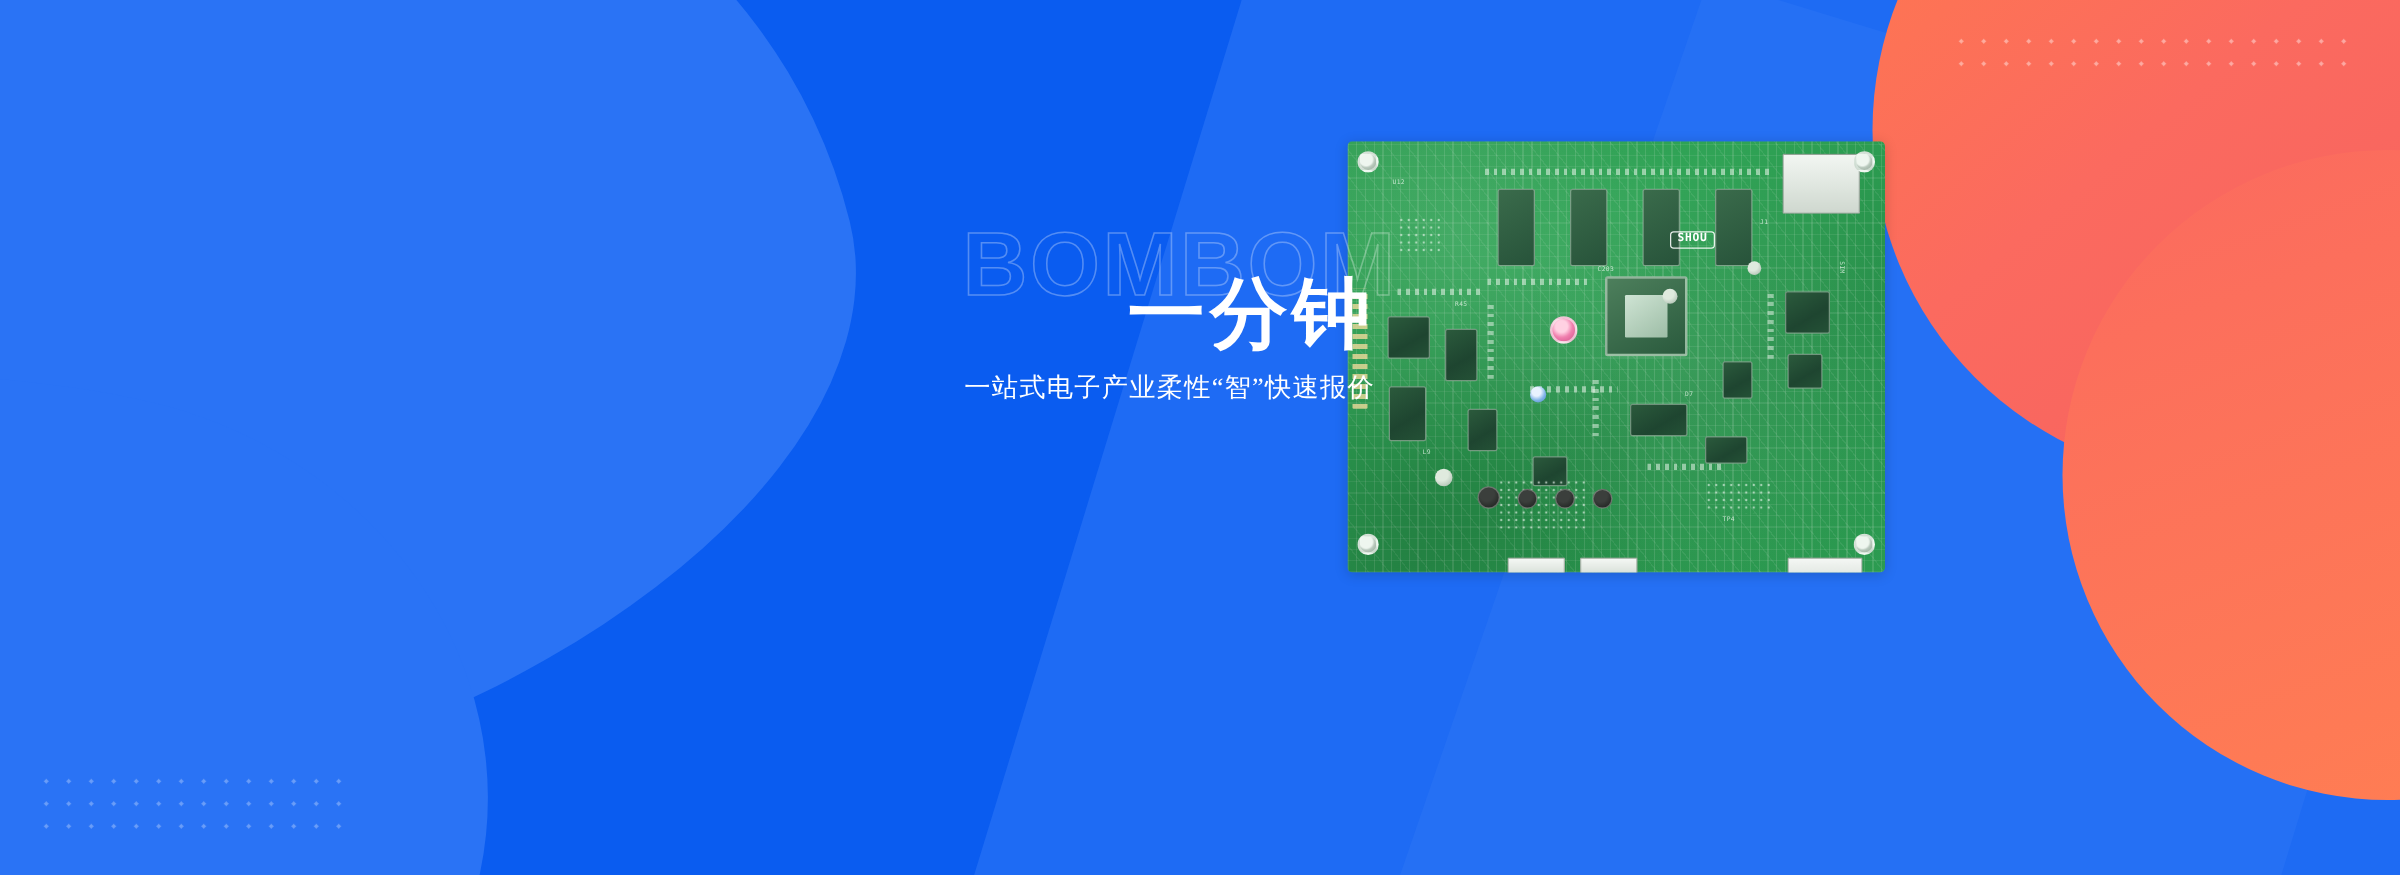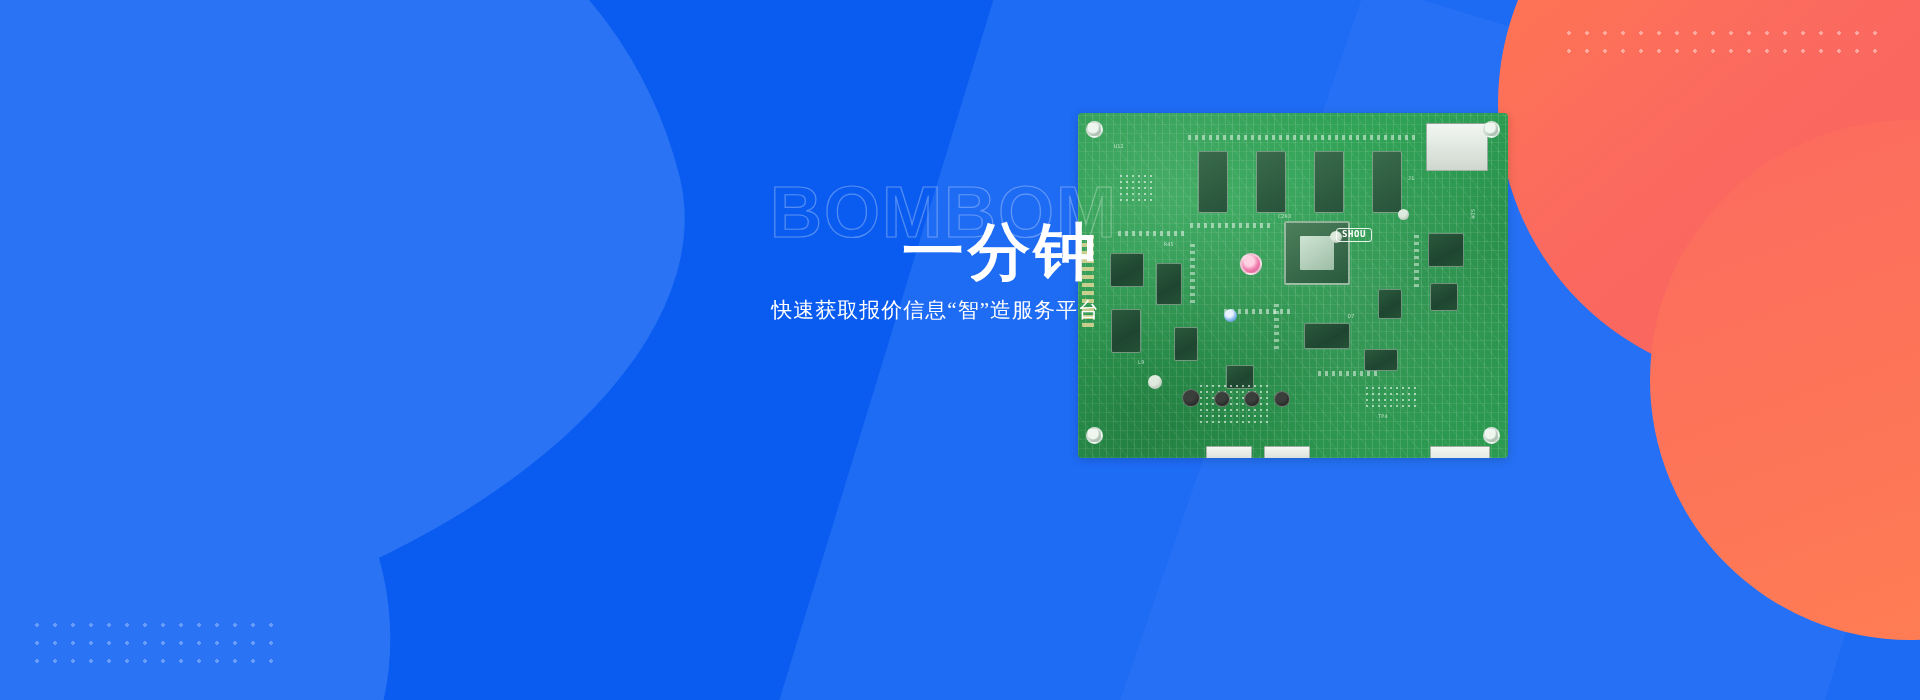--- a/index.html
+++ b/index.html
@@ -228,21 +228,20 @@
     z-index: 6;
     padding: 1px 5px;
     border: 1.4px solid rgba(255,255,255,.88);
     border-radius: 3px;
     color: #fff;
     font-size: 9px;
     font-weight: bold;
     letter-spacing: .6px;
     font-family: "DejaVu Sans Mono", monospace;
     line-height: 1.1;
-    margin-top: 43px;
   }
   .edge-fingers {
     position: absolute;
     z-index: 4;
     background-image: repeating-linear-gradient(90deg, rgba(226,214,150,.85) 0 3px, transparent 3px 6px);
   }
   .silk-text {
     position: absolute;
     z-index: 4;
     color: rgba(240,250,242,.75);
@@ -430,16 +429,16 @@
 
   <div class="copy">
 
     <div class="ghost-word">BOMBOM</div>
 
     <div class="headline">
       <span class="line1">一分钟</span>
     </div>
 
 
-    <div class="tagline">快速获取报价信息“智”造服务平台</div>
+    <div class="tagline">一站式电子产业柔性“智”快速报价</div>
   </div>
 
 </div>
 
 </body></html>

